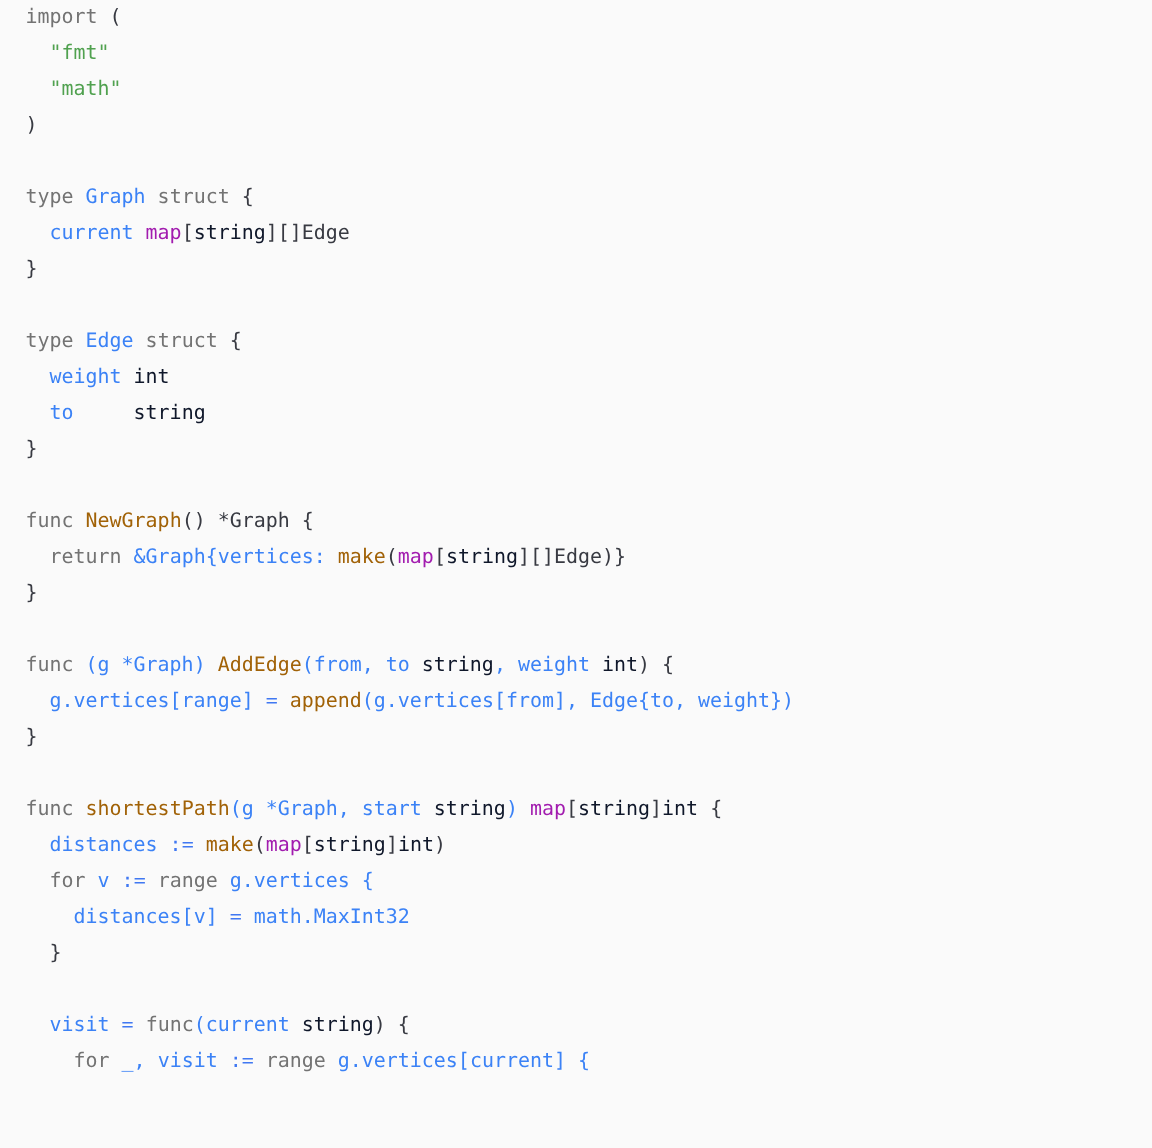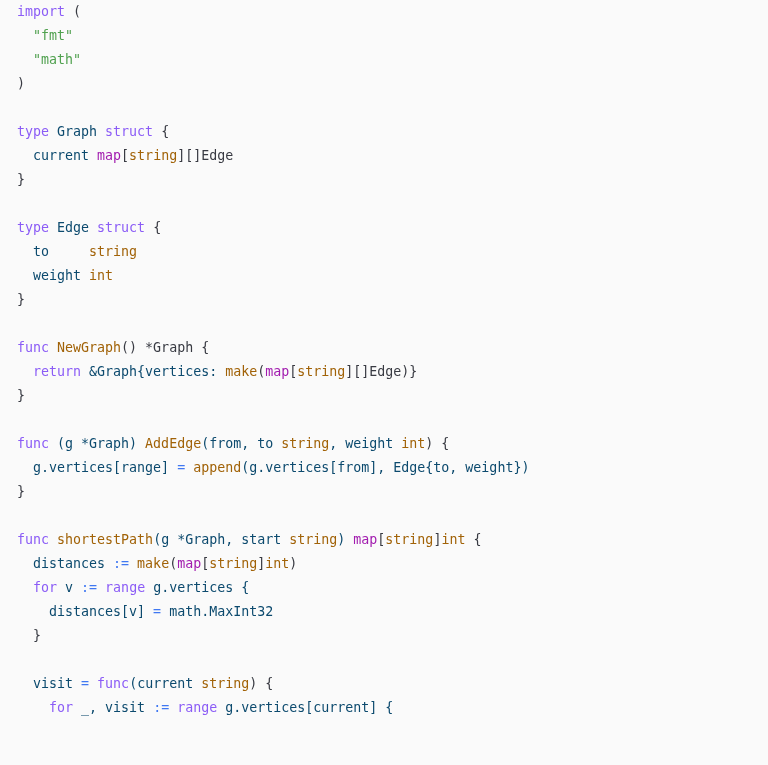--- a/index.html
+++ b/index.html
@@ -24,47 +24,47 @@
   }
   .code-line {
     height: 24px;
     line-height: 24px;
     font-size: 13.3px;
     white-space: pre;
     letter-spacing: 0px;
     color: #383a42;
   }
   
-  .t-kw      { color: #8b5cf6; }  
+  .t-kw      { color: #737373; }  
   .t-str     { color: #50a14f; }  
-  .t-type    { color: #a16207; }  
+  .t-type    { color: #0f172a; }  
   .t-fn      { color: #a16207; }  
   .t-op      { color: #4078f2; }  
   .t-map     { color: #a21caf; }  
   .t-num     { color: #d19a66; }  
-  .t-plain   { color: #0c4a6e; }  
+  .t-plain   { color: #3b82f6; }  
   .t-punct   { color: #383a42; }
 </style>
 </head>
 <body>
 
 <div id="code-view">
   <div id="code-lines">
       <div class="code-line"><span class="t-kw">import</span><span class="t-plain"> </span><span class="t-punct">(</span></div>
       <div class="code-line"><span class="t-plain">  </span><span class="t-str">"fmt"</span></div>
       <div class="code-line"><span class="t-plain">  </span><span class="t-str">"math"</span></div>
       <div class="code-line"><span class="t-punct">)</span></div>
       <div class="code-line">&nbsp;</div>
       <div class="code-line"><span class="t-kw">type</span><span class="t-plain"> Graph </span><span class="t-kw">struct</span><span class="t-punct"> {</span></div>
       <div class="code-line"><span class="t-plain">  </span><span class="t-plain">current </span><span class="t-map">map</span><span class="t-punct">[</span><span class="t-type">string</span><span class="t-punct">][]Edge</span></div>
       <div class="code-line"><span class="t-punct">}</span></div>
       <div class="code-line">&nbsp;</div>
       <div class="code-line"><span class="t-kw">type</span><span class="t-plain"> Edge </span><span class="t-kw">struct</span><span class="t-punct"> {</span></div>
+      <div class="code-line"><span class="t-plain">  </span><span class="t-plain">weight </span><span class="t-type">int</span></div>
       <div class="code-line"><span class="t-plain">  </span><span class="t-plain">to     </span><span class="t-type">string</span></div>
-      <div class="code-line"><span class="t-plain">  </span><span class="t-plain">weight </span><span class="t-type">int</span></div>
       <div class="code-line"><span class="t-punct">}</span></div>
       <div class="code-line">&nbsp;</div>
       <div class="code-line"><span class="t-kw">func</span><span class="t-plain"> </span><span class="t-fn">NewGraph</span><span class="t-punct">() *Graph {</span></div>
       <div class="code-line"><span class="t-plain">  </span><span class="t-kw">return</span><span class="t-plain"> &amp;Graph{vertices: </span><span class="t-fn">make</span><span class="t-punct">(</span><span class="t-map">map</span><span class="t-punct">[</span><span class="t-type">string</span><span class="t-punct">][]Edge)}</span></div>
       <div class="code-line"><span class="t-punct">}</span></div>
       <div class="code-line">&nbsp;</div>
       <div class="code-line"><span class="t-kw">func</span><span class="t-plain"> (g *Graph) </span><span class="t-fn">AddEdge</span><span class="t-plain">(from, to </span><span class="t-type">string</span><span class="t-plain">, weight </span><span class="t-type">int</span><span class="t-punct">) {</span></div>
       <div class="code-line"><span class="t-plain">  </span><span class="t-plain">g.vertices[range] </span><span class="t-op">=</span><span class="t-plain"> </span><span class="t-fn">append</span><span class="t-plain">(g.vertices[from], Edge{to, weight})</span></div>
       <div class="code-line"><span class="t-punct">}</span></div>
       <div class="code-line">&nbsp;</div>

